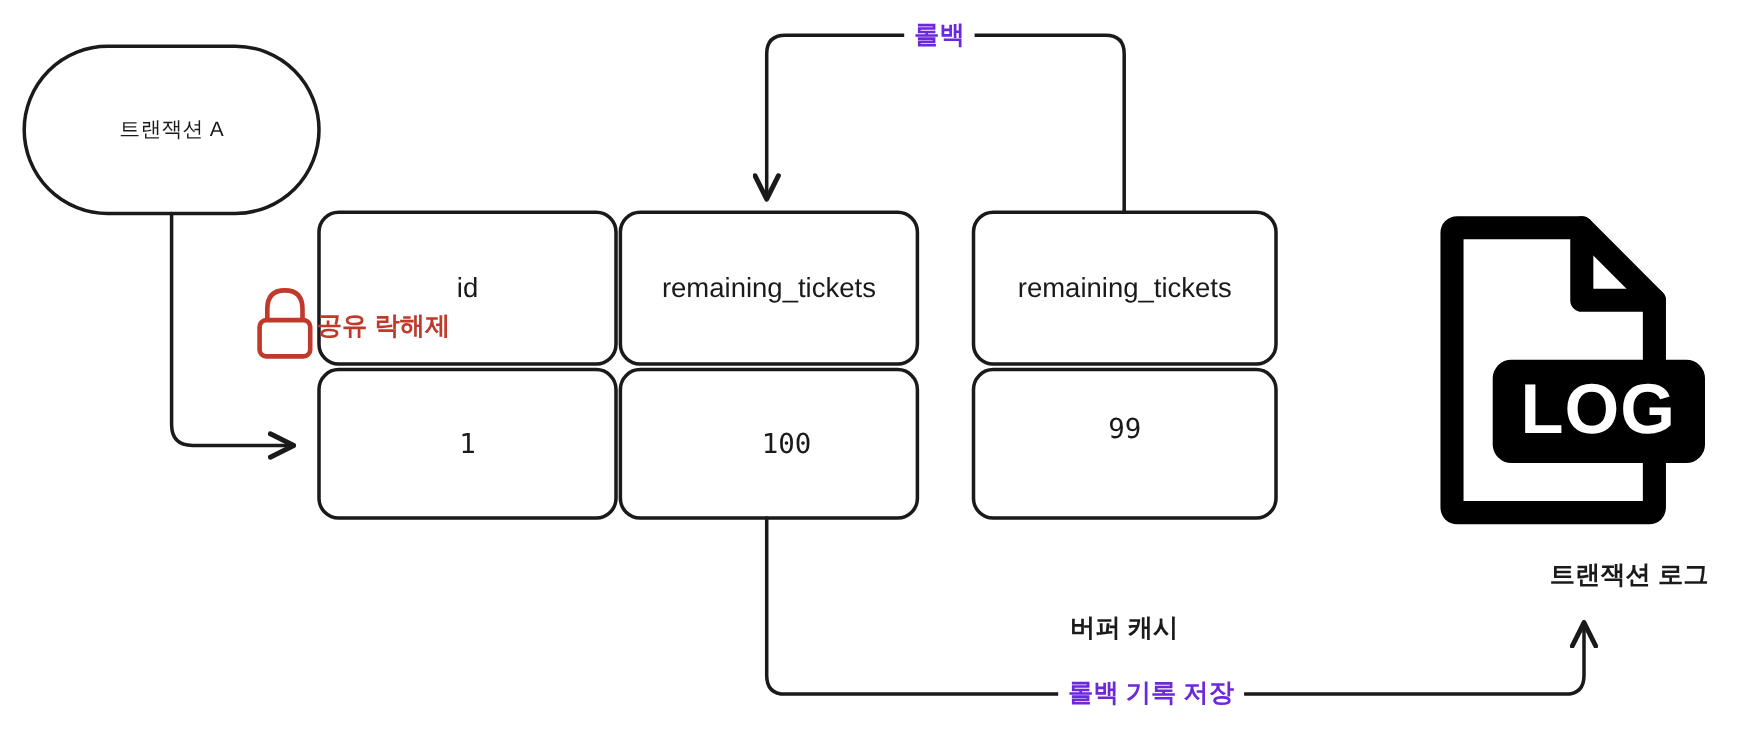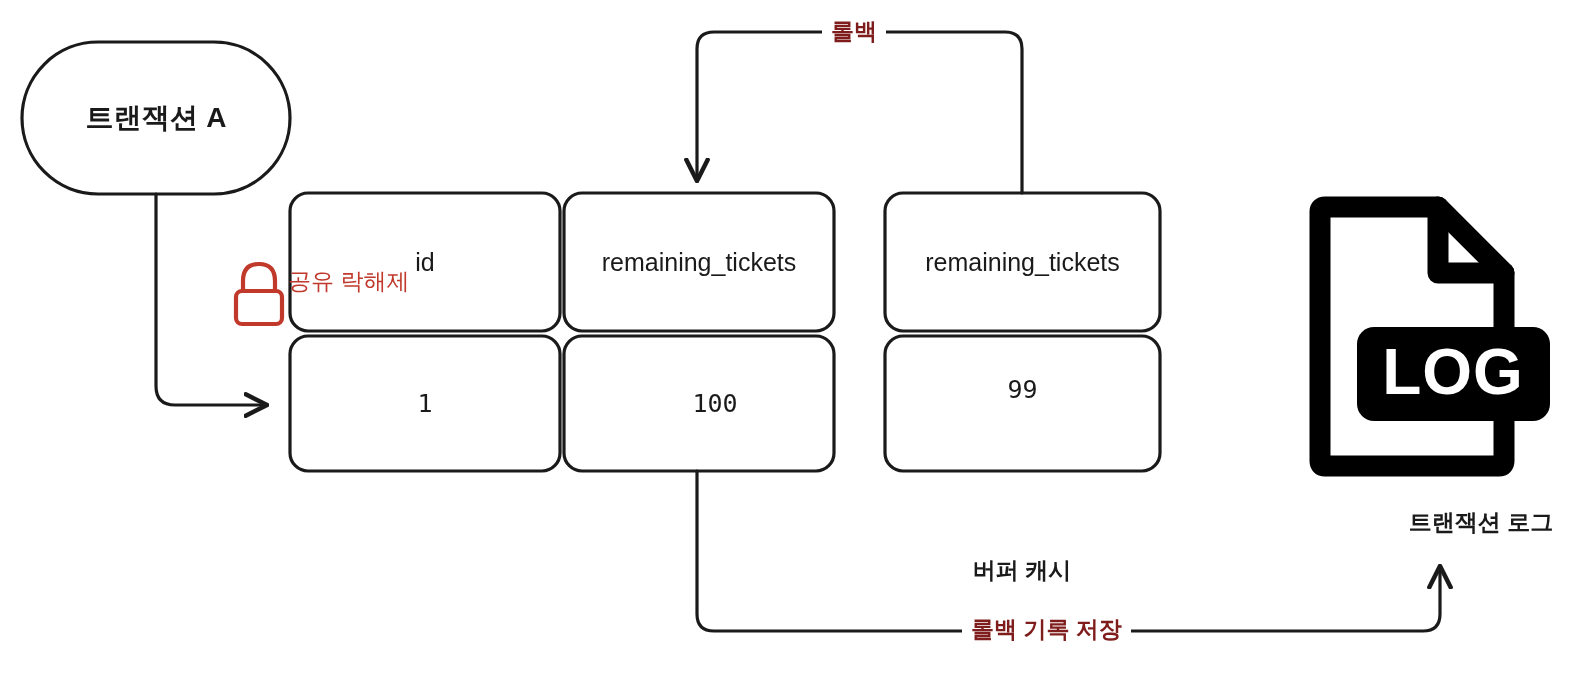--- a/index.html
+++ b/index.html
@@ -28,43 +28,43 @@
   .node-label {
     position: absolute;
     display: flex;
     align-items: center;
     justify-content: center;
     text-align: center;
     color: #1a1a1a;
     pointer-events: none;
   }
   .txn-title {
-    font-size: 28px;
-    font-weight: bold;
+    font-size: 19px;
+    font-weight: normal;
     letter-spacing: .2px;
   }
   .col-header {
     font-size: 25px;
     font-weight: normal;
   }
   .cell-value {
     font-family: "DejaVu Sans Mono", "Liberation Mono", monospace;
     font-size: 25px;
     font-weight: normal;
   }
   .caption {
     font-size: 23px;
     font-weight: bold;
     color: #1a1a1a;
   }
   .edge-label {
     position: absolute;
     font-size: 23px;
     font-weight: bold;
-    color: #7f1d1d;
+    color: #6d28d9;
     background: #ffffff;
     padding: 0 9px;
     white-space: nowrap;
   }
   .lock-note {
     position: absolute;
     font-size: 23px;
     font-weight: normal;
     color: #c0392b;
     white-space: nowrap;
@@ -119,21 +119,21 @@
     <g>
       <path d="M 243 292 L 243 281 Q 243 264 259 264 Q 275 264 275 281 L 275 292" fill="none" stroke="#c0392b" stroke-width="4.2" stroke-linecap="round"></path>
       <rect x="236" y="291" width="46" height="33" rx="6" ry="6" fill="#ffffff" stroke="#c0392b" stroke-width="4.2"></rect>
     </g>
   </svg>
 
   <div class="node-label txt" style="left:22px; top:42px; width:268px; height:152px;">
     <span class="txn-title">트랜잭션 A</span>
   </div>
 
-  <div class="lock-note" style="left:288px; top:266px;">공유 락해제</div>
+  <div class="lock-note" style="left:288px; top:281px;font-weight:bold;">공유 락해제</div>
 
   <div class="node-label" style="left:290px; top:193px; width:270px; height:138px;">
     <span class="col-header">id</span>
   </div>
 
   <div class="node-label" style="left:564px; top:193px; width:270px; height:138px;">
     <span class="col-header">remaining_tickets</span>
   </div>
 
   <div class="node-label" style="left:290px; top:336px; width:270px; height:135px;">

